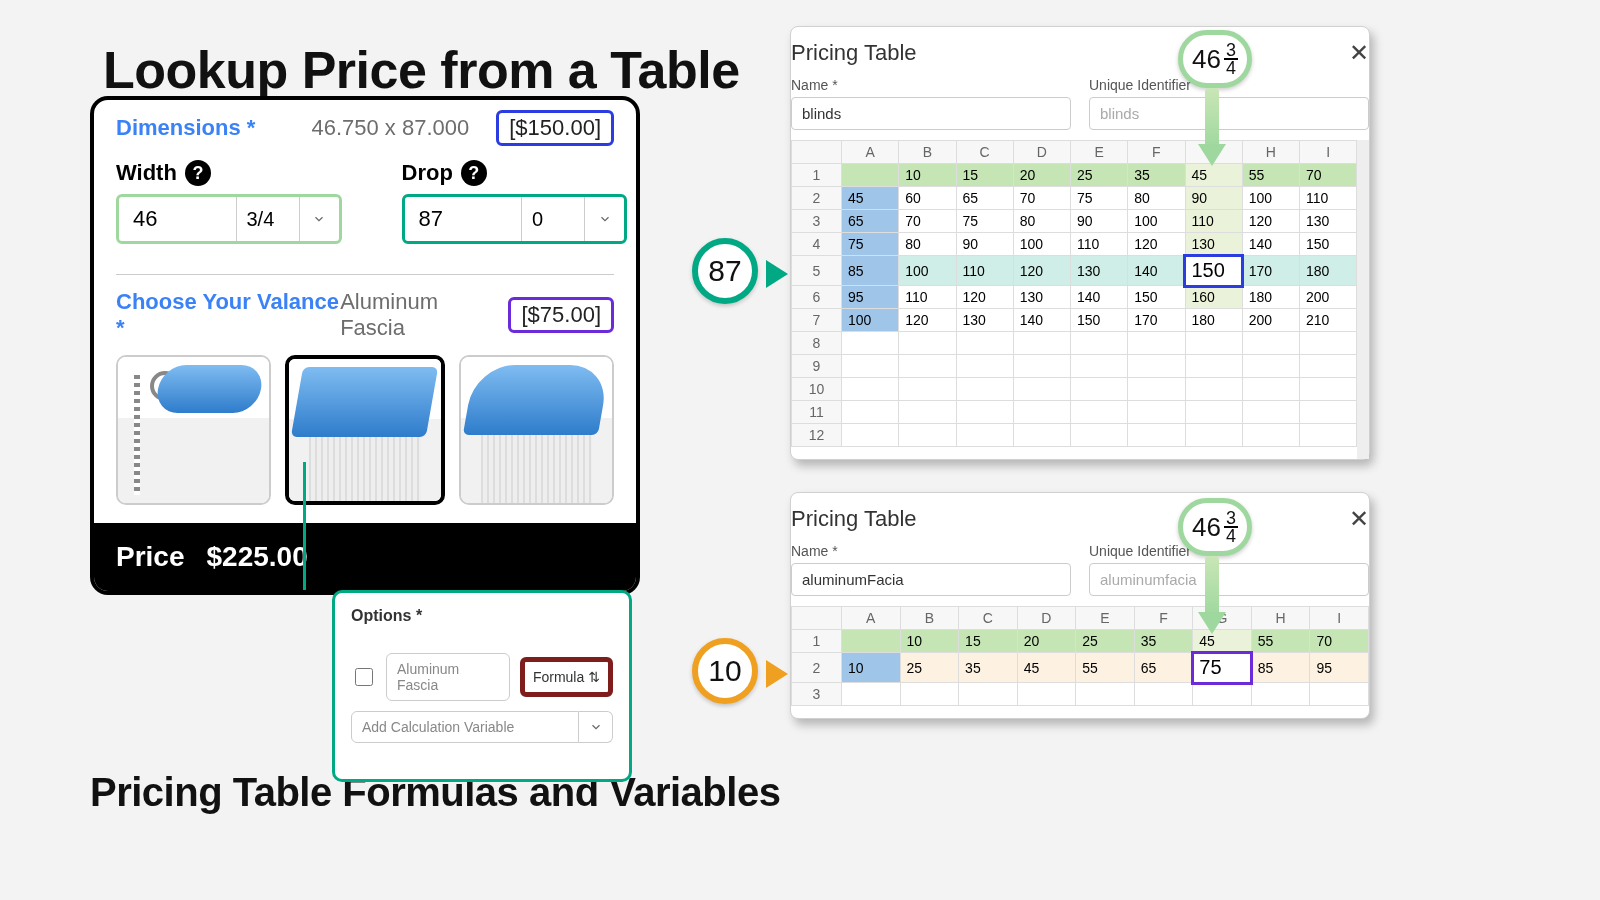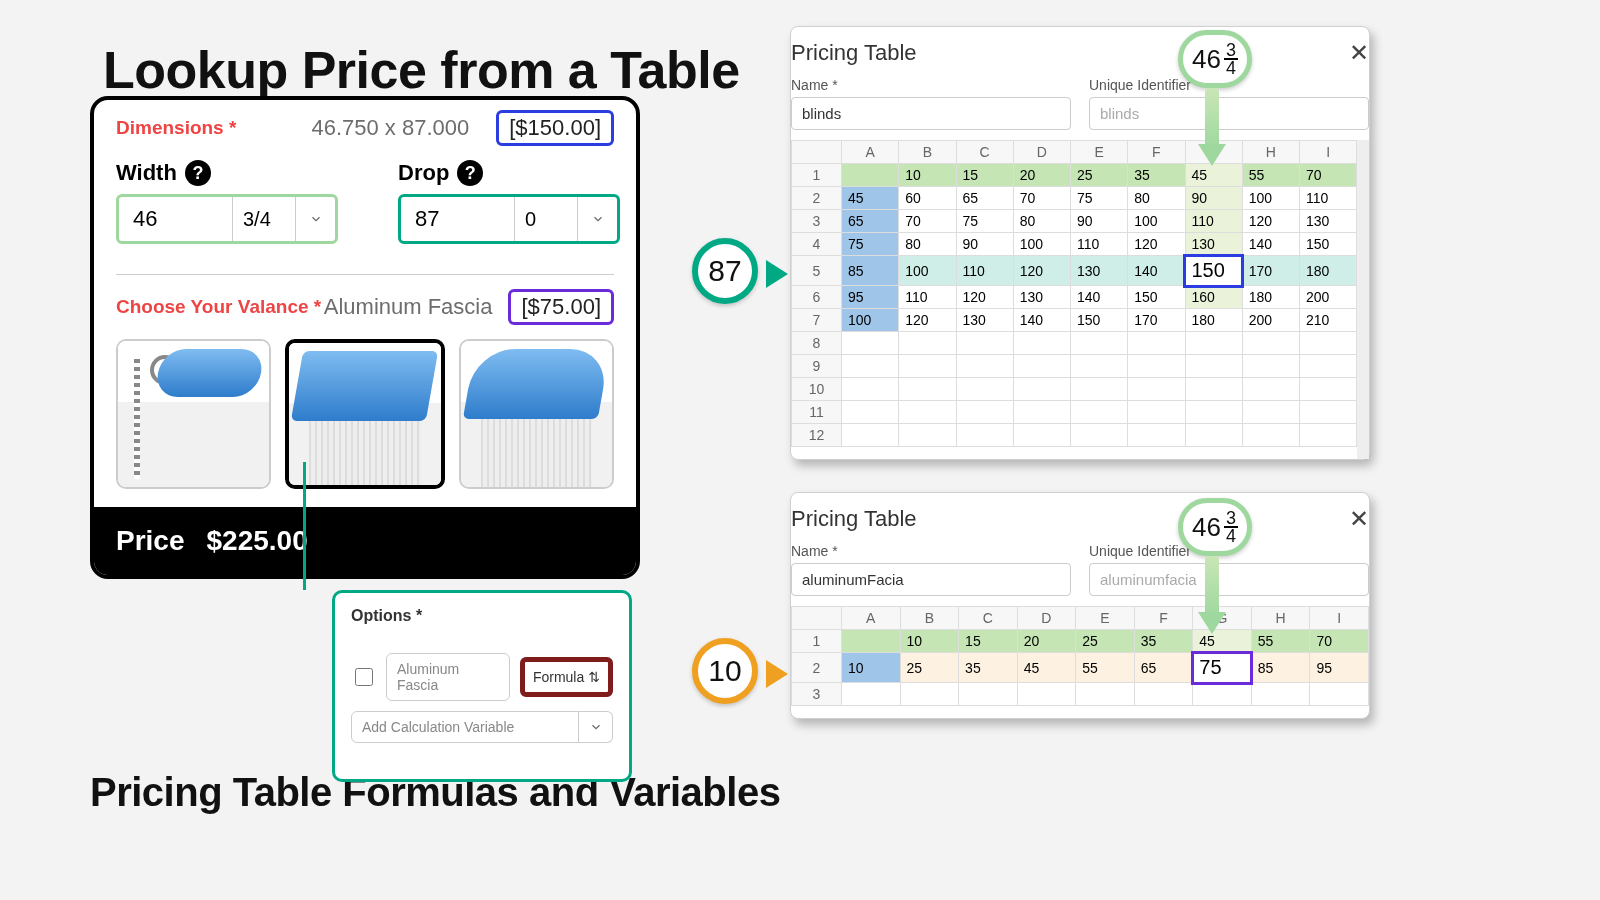--- a/index.html
+++ b/index.html
@@ -6,27 +6,27 @@
   html, body { margin:0; padding:0; font-family: -apple-system, "Segoe UI", Arial, sans-serif; background:#f3f3f3; }
   .canvas { position:relative; width:1600px; height:900px; overflow:hidden; }
 
   
   .prod-card { position:absolute; left:90px; top:96px; width:550px; border:4px solid #000; border-radius:18px; background:#fff; overflow:hidden; }
   .title-1 { position:absolute; left:90px; top:40px; font-size:52px; font-weight:800; letter-spacing:-0.5px; color:#111;margin-left:13px; }
   .title-2 { position:absolute; left:90px; top:770px; font-size:40px; font-weight:800; letter-spacing:-0.5px; color:#111; }
 
   .sect { padding:10px 22px 0 22px; }
   .row-flex { display:flex; align-items:center; justify-content:space-between; }
-  .label { font-size:19px; font-weight:700; color:#ef4444; }
+  .label { font-size:22px; font-weight:700; color:#3b82f6; }
   .dim-val { font-size:22px; color:#6d6d6d; }
   .price-badge { border:3px solid; border-radius:6px; padding:2px 10px; font-size:22px; font-weight:400; color:#222;text-align:center; }
   .price-badge.blue { border-color:#2b3de0; }
   .price-badge.purple { border-color:#6c2bd9; }
 
-  .wd-row { display:flex; gap:60px; padding:14px 16px 22px 22px; }
+  .wd-row { display:flex; gap:60px; padding:14px 9px 22px 22px; }
   .wd-group { flex:1; }
   .wd-lbl { display:flex; align-items:center; gap:8px; font-size:22px; font-weight:700; margin-bottom:8px; }
   .qicon { width:26px; height:26px; border-radius:50%; background:#000; color:#fff; font-weight:900; font-size:18px; display:inline-flex;align-items:center;justify-content:center; }
 
   .combo { display:flex; border:3px solid; border-radius:6px; overflow:hidden; height:50px; }
   .combo.green  { border-color:#9fd89f; }
   .combo.teal   { border-color:#00a884; }
   .combo-main { flex:1; font-size:22px; padding:0 14px; display:flex; align-items:center; border-right:1px solid #ccc; }
   .combo-frac { width:62px; font-size:20px; display:flex; align-items:center; padding:0 10px; }
   .combo-car  { width:40px; display:flex; align-items:center; justify-content:center; border-left:1px solid #ccc; }

